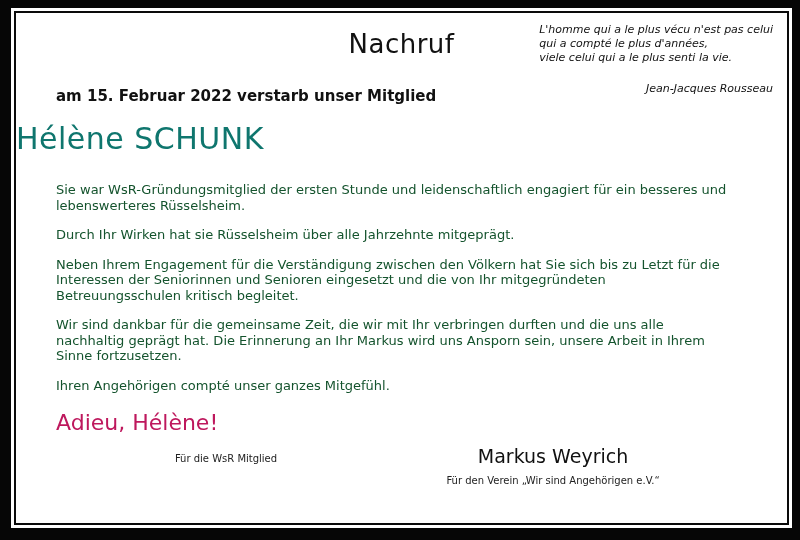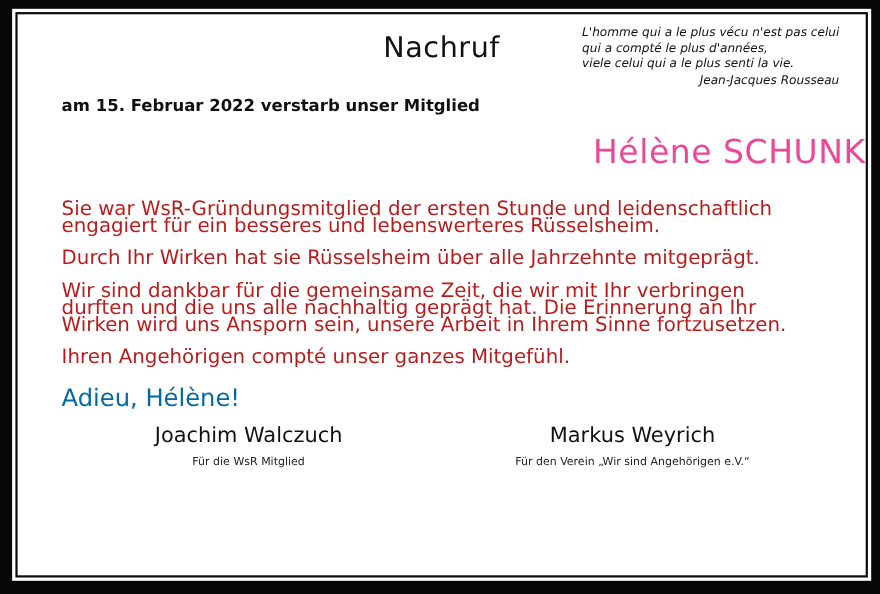--- a/index.html
+++ b/index.html
@@ -41,75 +41,75 @@
     text-align: center;
     padding-top: 16px;
     font-size: 26px;
     font-weight: 400;
     letter-spacing: 0.5px;
     color: #111;
   }
   .memorial-quote {
     position: absolute;
     top: 10px;
-    right: 24px;
+    right: 14px;
     font-size: 11px;
     font-style: italic;
     line-height: 14px;
     color: #111;
     text-align: left;
   }
   .quote-attribution {
     text-align: right;
-    margin-top: 1px;
+    margin-top: 17px;
   }
   .date-line {
     margin: 16px 0 0 40px;
     font-size: 15px;
     color: #111;
     font-weight: bold;
   }
   .deceased-name {
     margin-top: 16px;
-    text-align: right;
+    text-align: left;
     font-size: 30px;
     font-weight: 400;
     letter-spacing: 0.5px;
-    color: #ec4899;
+    color: #0f766e;
   }
   .paragraphs {
     margin: 26px 60px 0 40px;
     max-width: 685px;
   }
   .obituary-paragraph {
-    font-size: 18px;
+    font-size: 13px;
     line-height: 15.5px;
     margin-top: 14px;
-    color: #b91c1c;
+    color: #14532d;
   }
   .obituary-paragraph:first-child { margin-top: 0; }
   .farewell-text {
     margin: 17px 0 0 40px;
     font-size: 22px;
     font-weight: 400;
-    color: #0369a1;
+    color: #be185d;
   }
   .signatures {
     position: relative;
     height: 60px;
     margin-top: 10px;
   }
   .signature-block {
     position: absolute;
     top: 0;
     width: 310px;
     text-align: center;
   }
   .signature-block.sig-left  { left: 55px; }
-  .signature-block.sig-right { left: 404px; }
+  .signature-block.sig-right { left: 382px; }
   .signatory-name {
     font-size: 19px;
     font-weight: 400;
     color: #111;
   }
   .signatory-role {
     margin-top: 8px;
     font-size: 10px;
     color: #222;
   }
@@ -132,29 +132,29 @@
           </div>
         </div>
 
         <div class="date-line">am 15. Februar 2022 verstarb unser Mitglied</div>
 
         <div class="deceased-name">Hélène SCHUNK</div>
 
         <div class="paragraphs">
           <p class="obituary-paragraph">Sie war WsR-Gründungsmitglied der ersten Stunde und leidenschaftlich engagiert für ein besseres und lebenswerteres Rüsselsheim.</p>
           <p class="obituary-paragraph">Durch Ihr Wirken hat sie Rüsselsheim über alle Jahrzehnte mitgeprägt.</p>
-          <p class="obituary-paragraph">Wir sind dankbar für die gemeinsame Zeit, die wir mit Ihr verbringen durften und die uns alle nachhaltig geprägt hat. Die Erinnerung an Ihr Wirken wird uns Ansporn sein, unsere Arbeit in Ihrem Sinne fortzusetzen.</p>
+          <p class="obituary-paragraph">Neben Ihrem Engagement für die Verständigung zwischen den Völkern hat Sie sich bis zu Letzt für die Interessen der Seniorinnen und Senioren eingesetzt und die von Ihr mitgegründeten Betreuungsschulen kritisch begleitet.</p>
+          <p class="obituary-paragraph">Wir sind dankbar für die gemeinsame Zeit, die wir mit Ihr verbringen durften und die uns alle nachhaltig geprägt hat. Die Erinnerung an Ihr Markus wird uns Ansporn sein, unsere Arbeit in Ihrem Sinne fortzusetzen.</p>
           <p class="obituary-paragraph">Ihren Angehörigen compté unser ganzes Mitgefühl.</p>
         </div>
 
         <div class="farewell-text">Adieu, Hélène!</div>
 
         <div class="signatures">
           <div class="signature-block sig-left">
-            <div class="signatory-name">Joachim Walczuch</div>
             <div class="signatory-role">Für die WsR Mitglied</div>
           </div>
           <div class="signature-block sig-right">
             <div class="signatory-name">Markus Weyrich</div>
             <div class="signatory-role">Für den Verein „Wir sind Angehörigen e.V.“</div>
           </div>
         </div>
 
       </div>
     </div>

